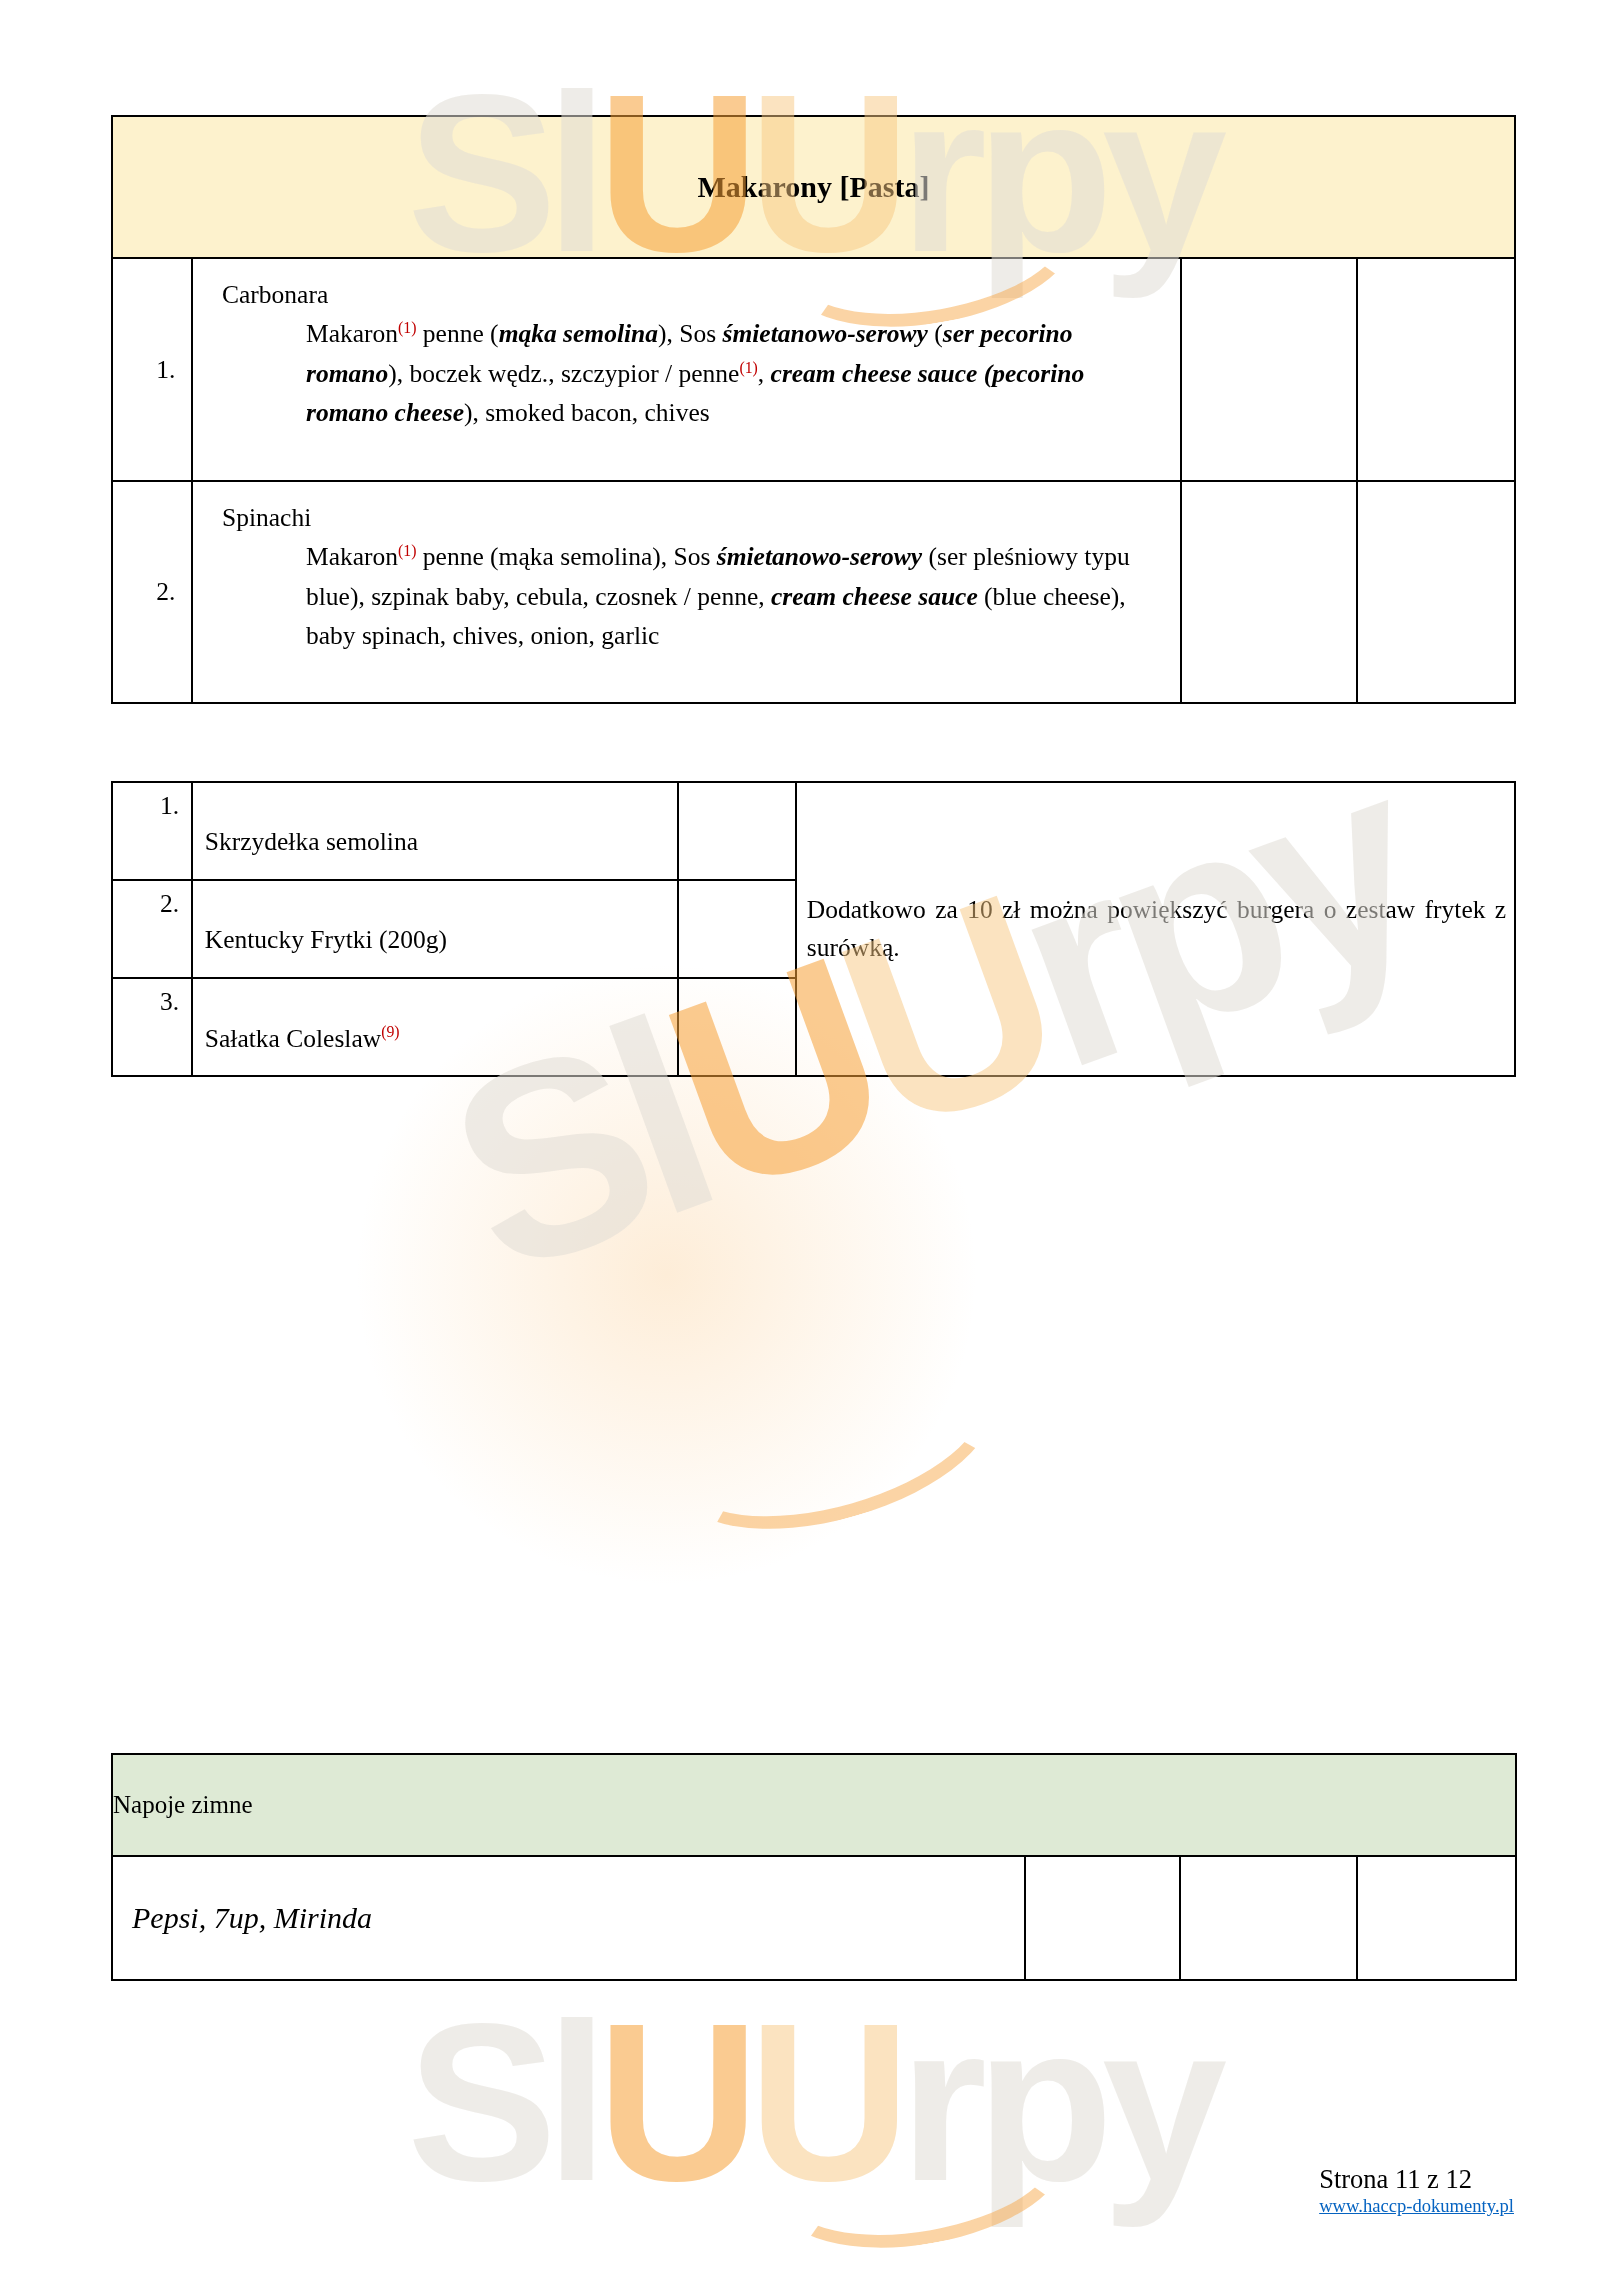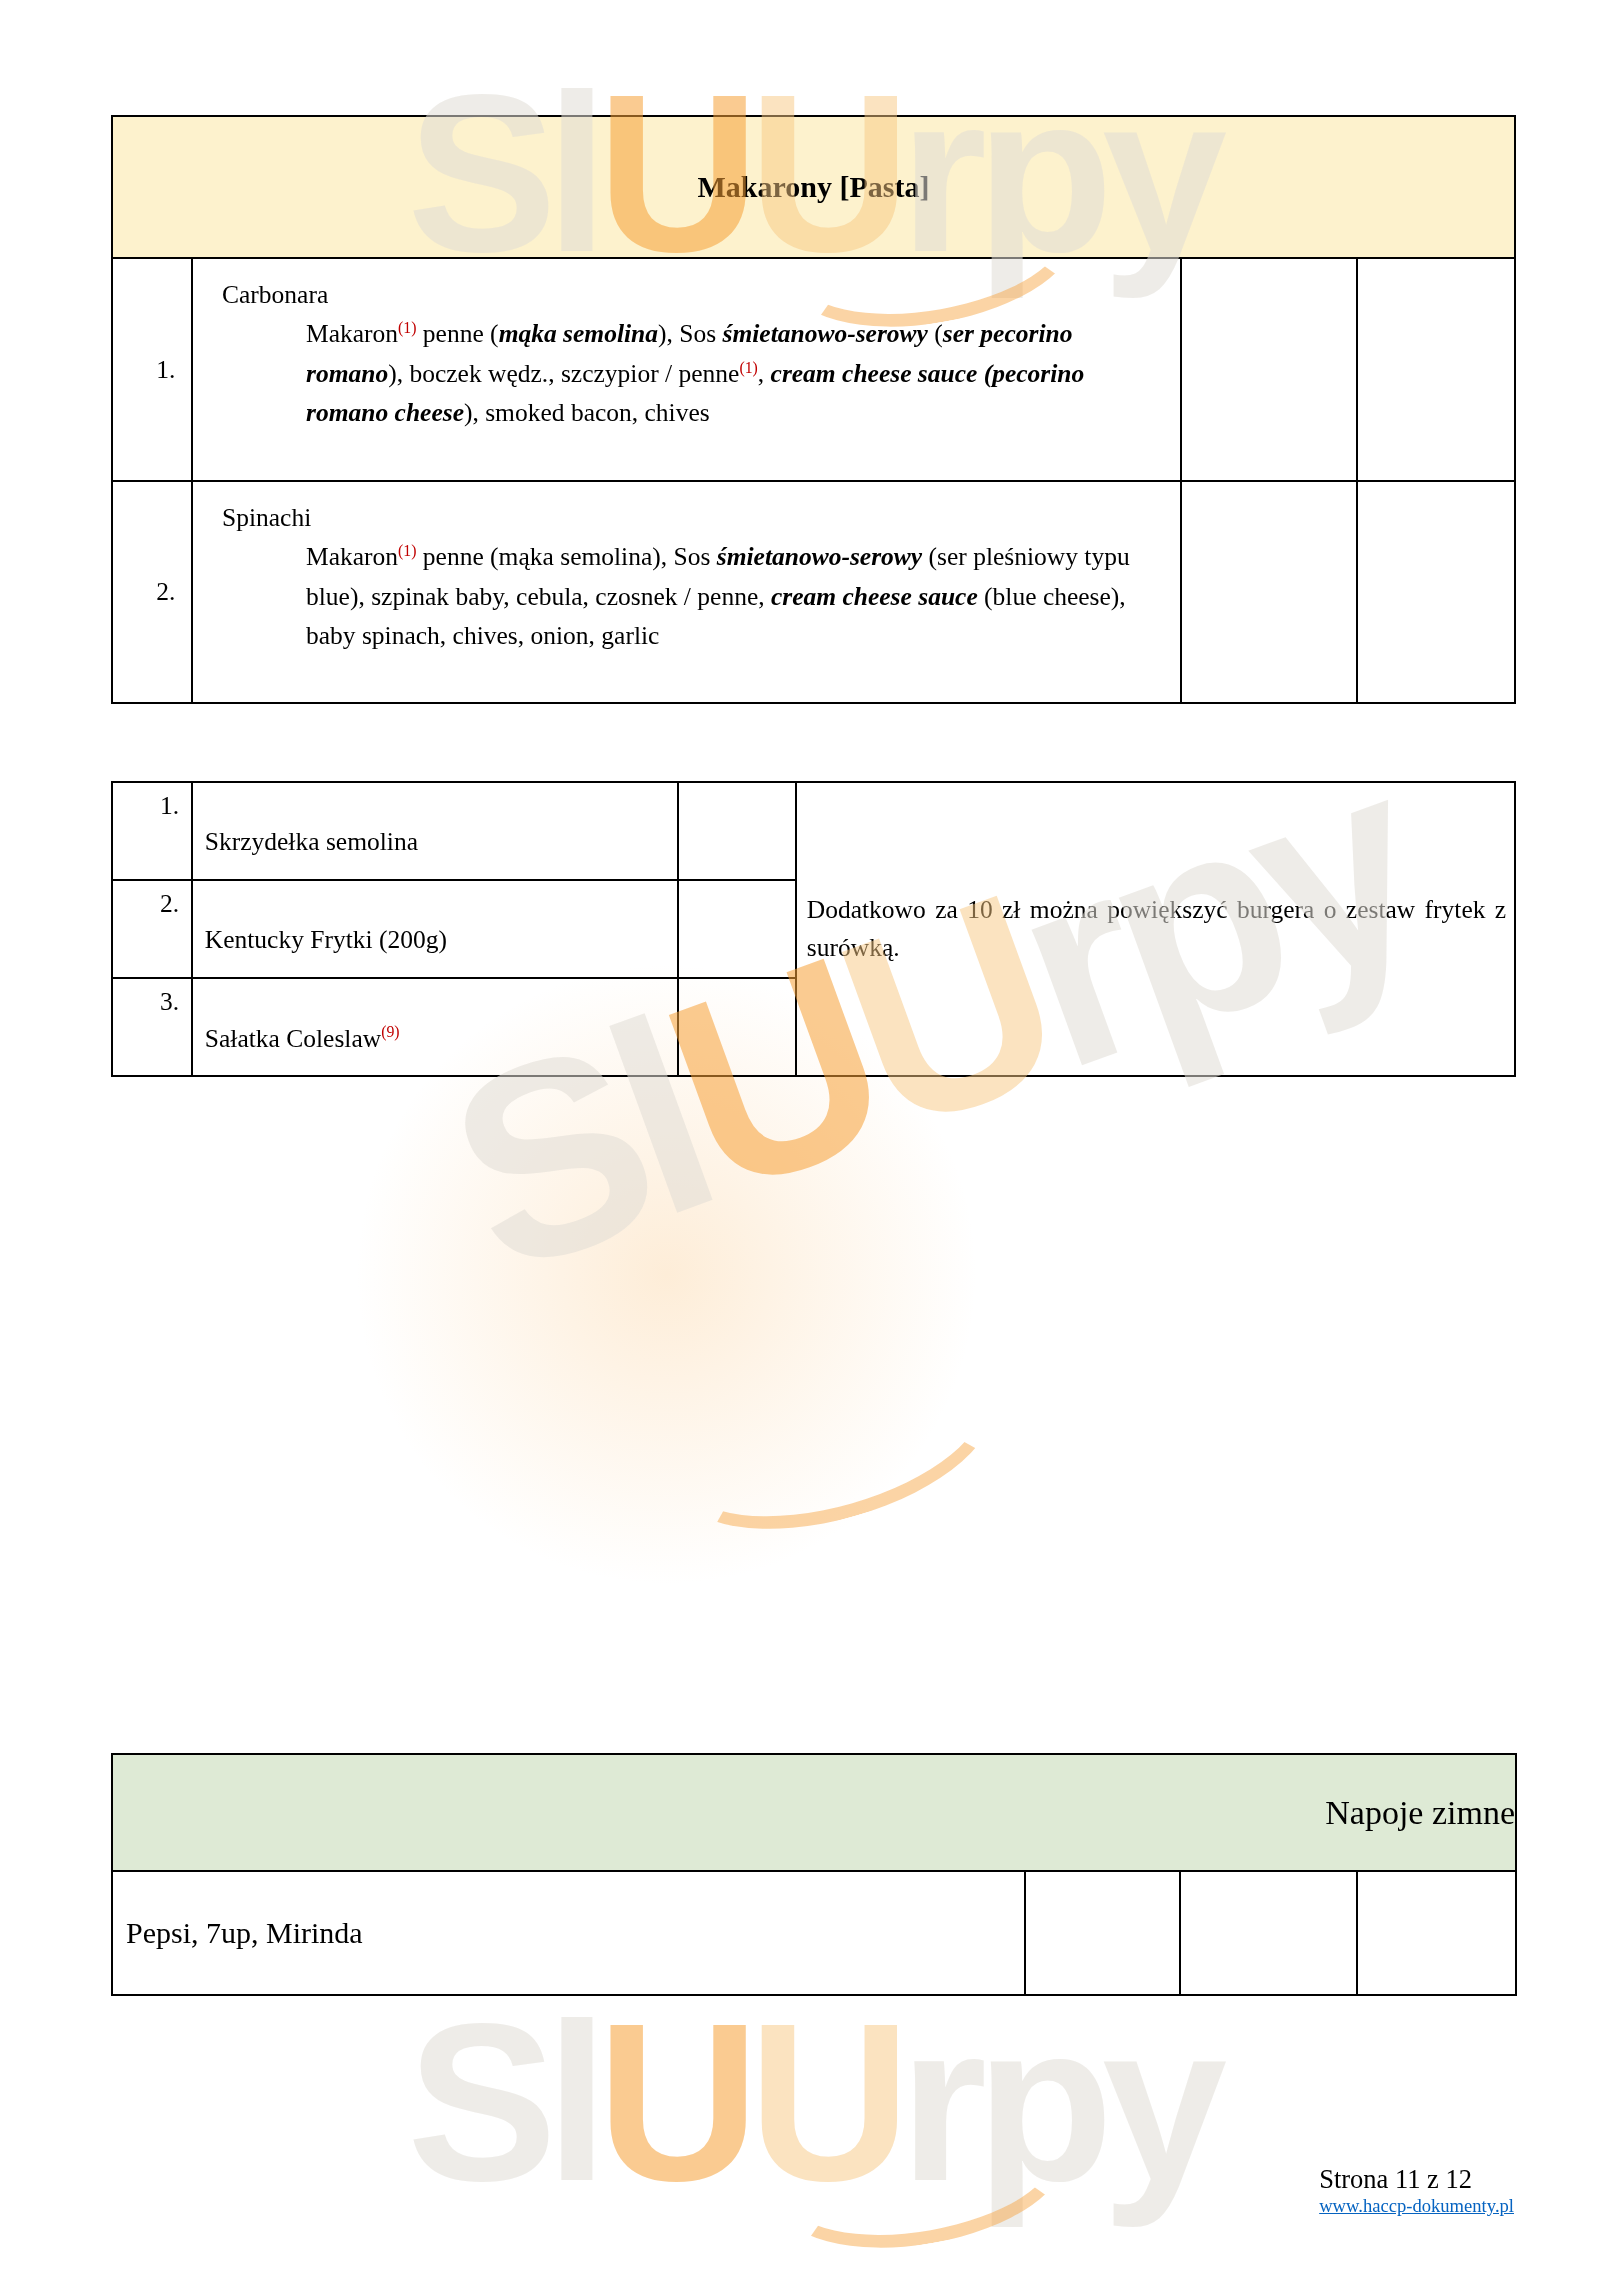--- a/index.html
+++ b/index.html
@@ -35,27 +35,27 @@
   sup.fn { font-size: 0.62em; }
 
   .sides { left: 111px; top: 781px; width: 1404px; }
   .sides tr { height: 98px; }
   .sides td.num { vertical-align: top; text-align: right; padding: 7.8px 11.8px 0 0; font-size: 25.5px; }
   .sides td.item { vertical-align: bottom; padding: 0 0 21.6px 11.8px; font-size: 25.5px; }
   .sides td.note { vertical-align: middle; text-align: justify; padding: 0 7.8px 0 9.8px; font-size: 25.5px; line-height: 1.5; }
 
   .drinks { left: 111px; top: 1753px; width: 1404px; }
   .drinks thead th {
-    height: 117px;
+    height: 102px;
     background: var(--drinks-header-bg, #deead5);
-    font-weight: normal; font-size: 34px;
-    text-align: right; vertical-align: middle;
+    font-weight: normal; font-size: 25px;
+    text-align: left; vertical-align: middle;
   }
   .drinks tbody tr { height: 124px; }
-  .drinks td.item { font-size: 30px; padding-left: 13px; vertical-align: middle; }
+  .drinks td.item { font-size: 30px; padding-left: 19px; vertical-align: middle; font-style: italic; }
 
   
   .footer { position: absolute; right: 106px; top: 2164px; text-align: left; z-index: 1; }
   .footer .page-label { font-size: 26.5px; }
   .footer a { font-size: 18.6px; color: var(--link-blue, #0563c1); text-decoration: underline; cursor: pointer; }
 
   
   .wm {
     position: absolute; z-index: 2; pointer-events: none;
     font-family: "Liberation Sans", sans-serif; font-weight: bold;

